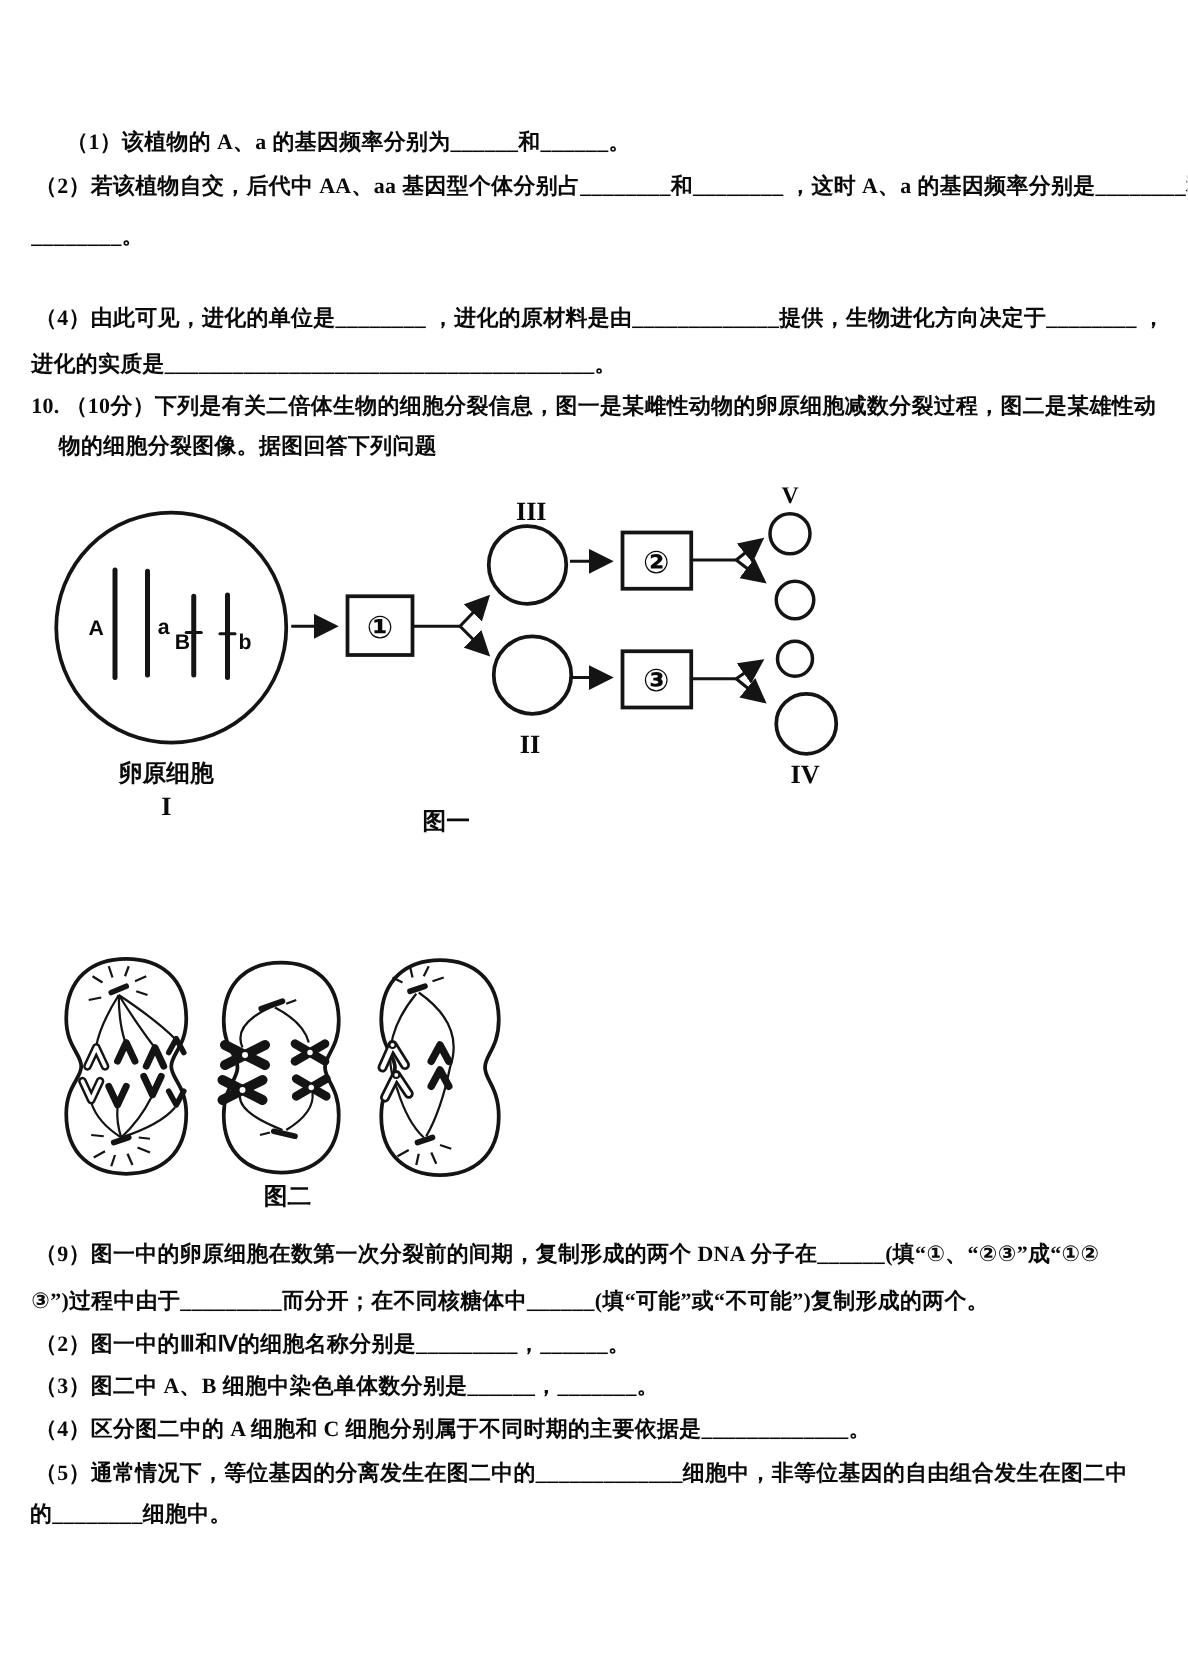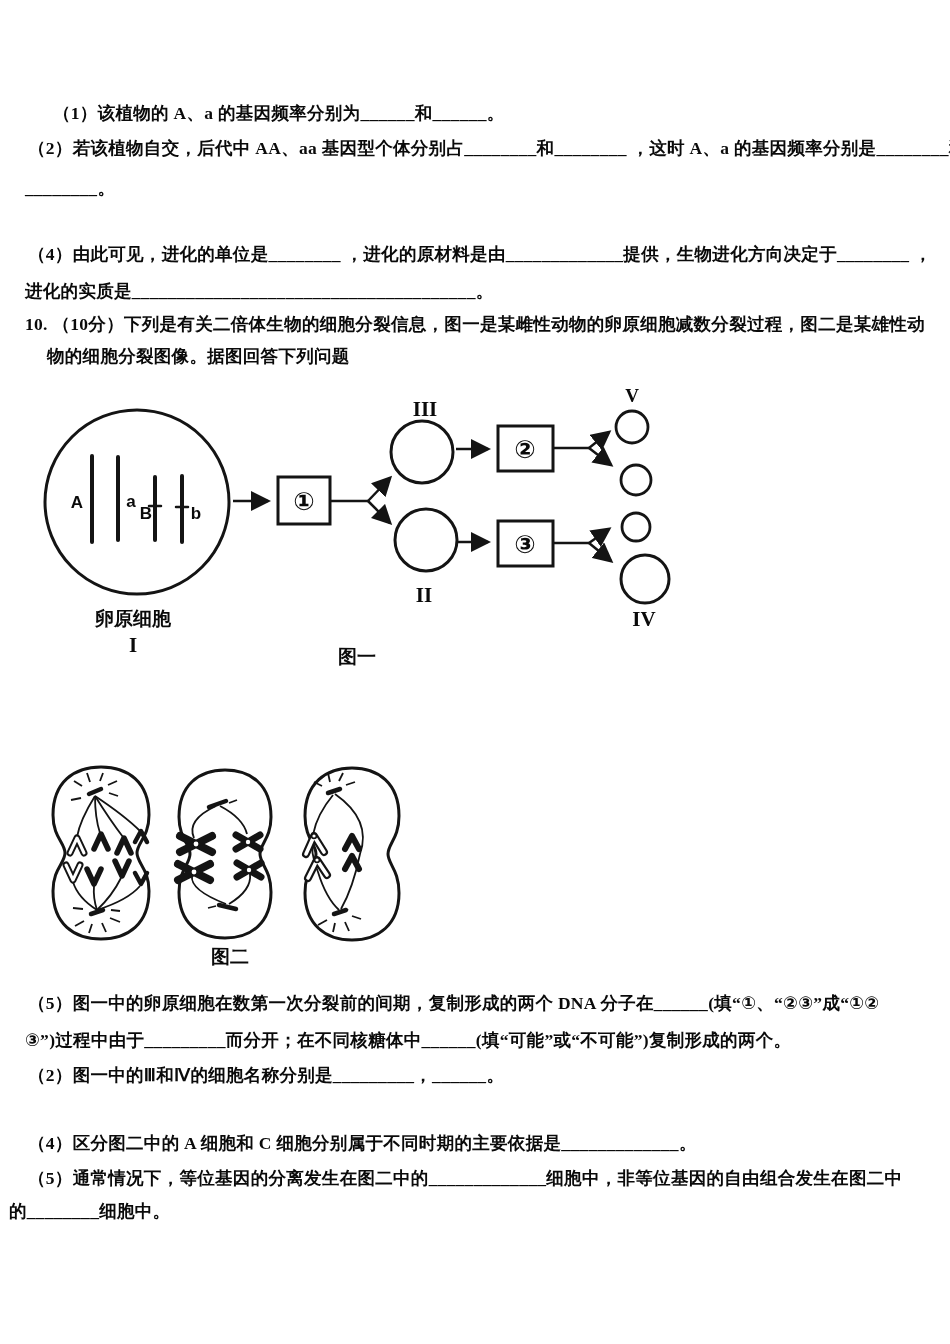--- a/index.html
+++ b/index.html
@@ -218,20 +218,21 @@
 
       <g stroke="#141414" fill="none" stroke-linecap="round" stroke-linejoin="round">
         <path d="M345,91 L352,78 L359,91" stroke-width="6"></path>
         <path d="M345,111 L352,98 L359,111" stroke-width="6"></path>
       </g>
     </g>
 
     <text x="230" y="205" class="ser" font-size="19" text-anchor="middle">图二</text>
   </svg>
 
-  <div class="line" style="left:28px; top:991px;">（5）图一中的卵原细胞在数第一次分裂前的间期，复制形成的两个 DNA 分子在______(填“①、“②③”成“①②</div>
+  <div class="line" style="left:28px; top:991px;">（9）图一中的卵原细胞在数第一次分裂前的间期，复制形成的两个 DNA 分子在______(填“①、“②③”成“①②</div>
   <div class="line" style="left:25px; top:1028px;">③”)过程中由于_________而分开；在不同核糖体中______(填“可能”或“不可能”)复制形成的两个。</div>
   <div class="line" style="left:28px; top:1063px;font-family:Liberation Serif, serif;">（2）图一中的Ⅲ和Ⅳ的细胞名称分别是_________，______。</div>
+  <div class="line" style="left:28px; top:1096px;">（3）图二中 A、B 细胞中染色单体数分别是______，_______。</div>
   <div class="line" style="left:28px; top:1131px;text-align:right;">（4）区分图二中的 A 细胞和 C 细胞分别属于不同时期的主要依据是_____________。</div>
   <div class="line" style="left:28px; top:1166px;">（5）通常情况下，等位基因的分离发生在图二中的_____________细胞中，非等位基因的自由组合发生在图二中</div>
-  <div class="line" style="left:9px; top:1199px;">的________细胞中。</div>
+  <div class="line" style="left:24px; top:1199px;">的________细胞中。</div>
 
 </div>
 
 </body></html>

